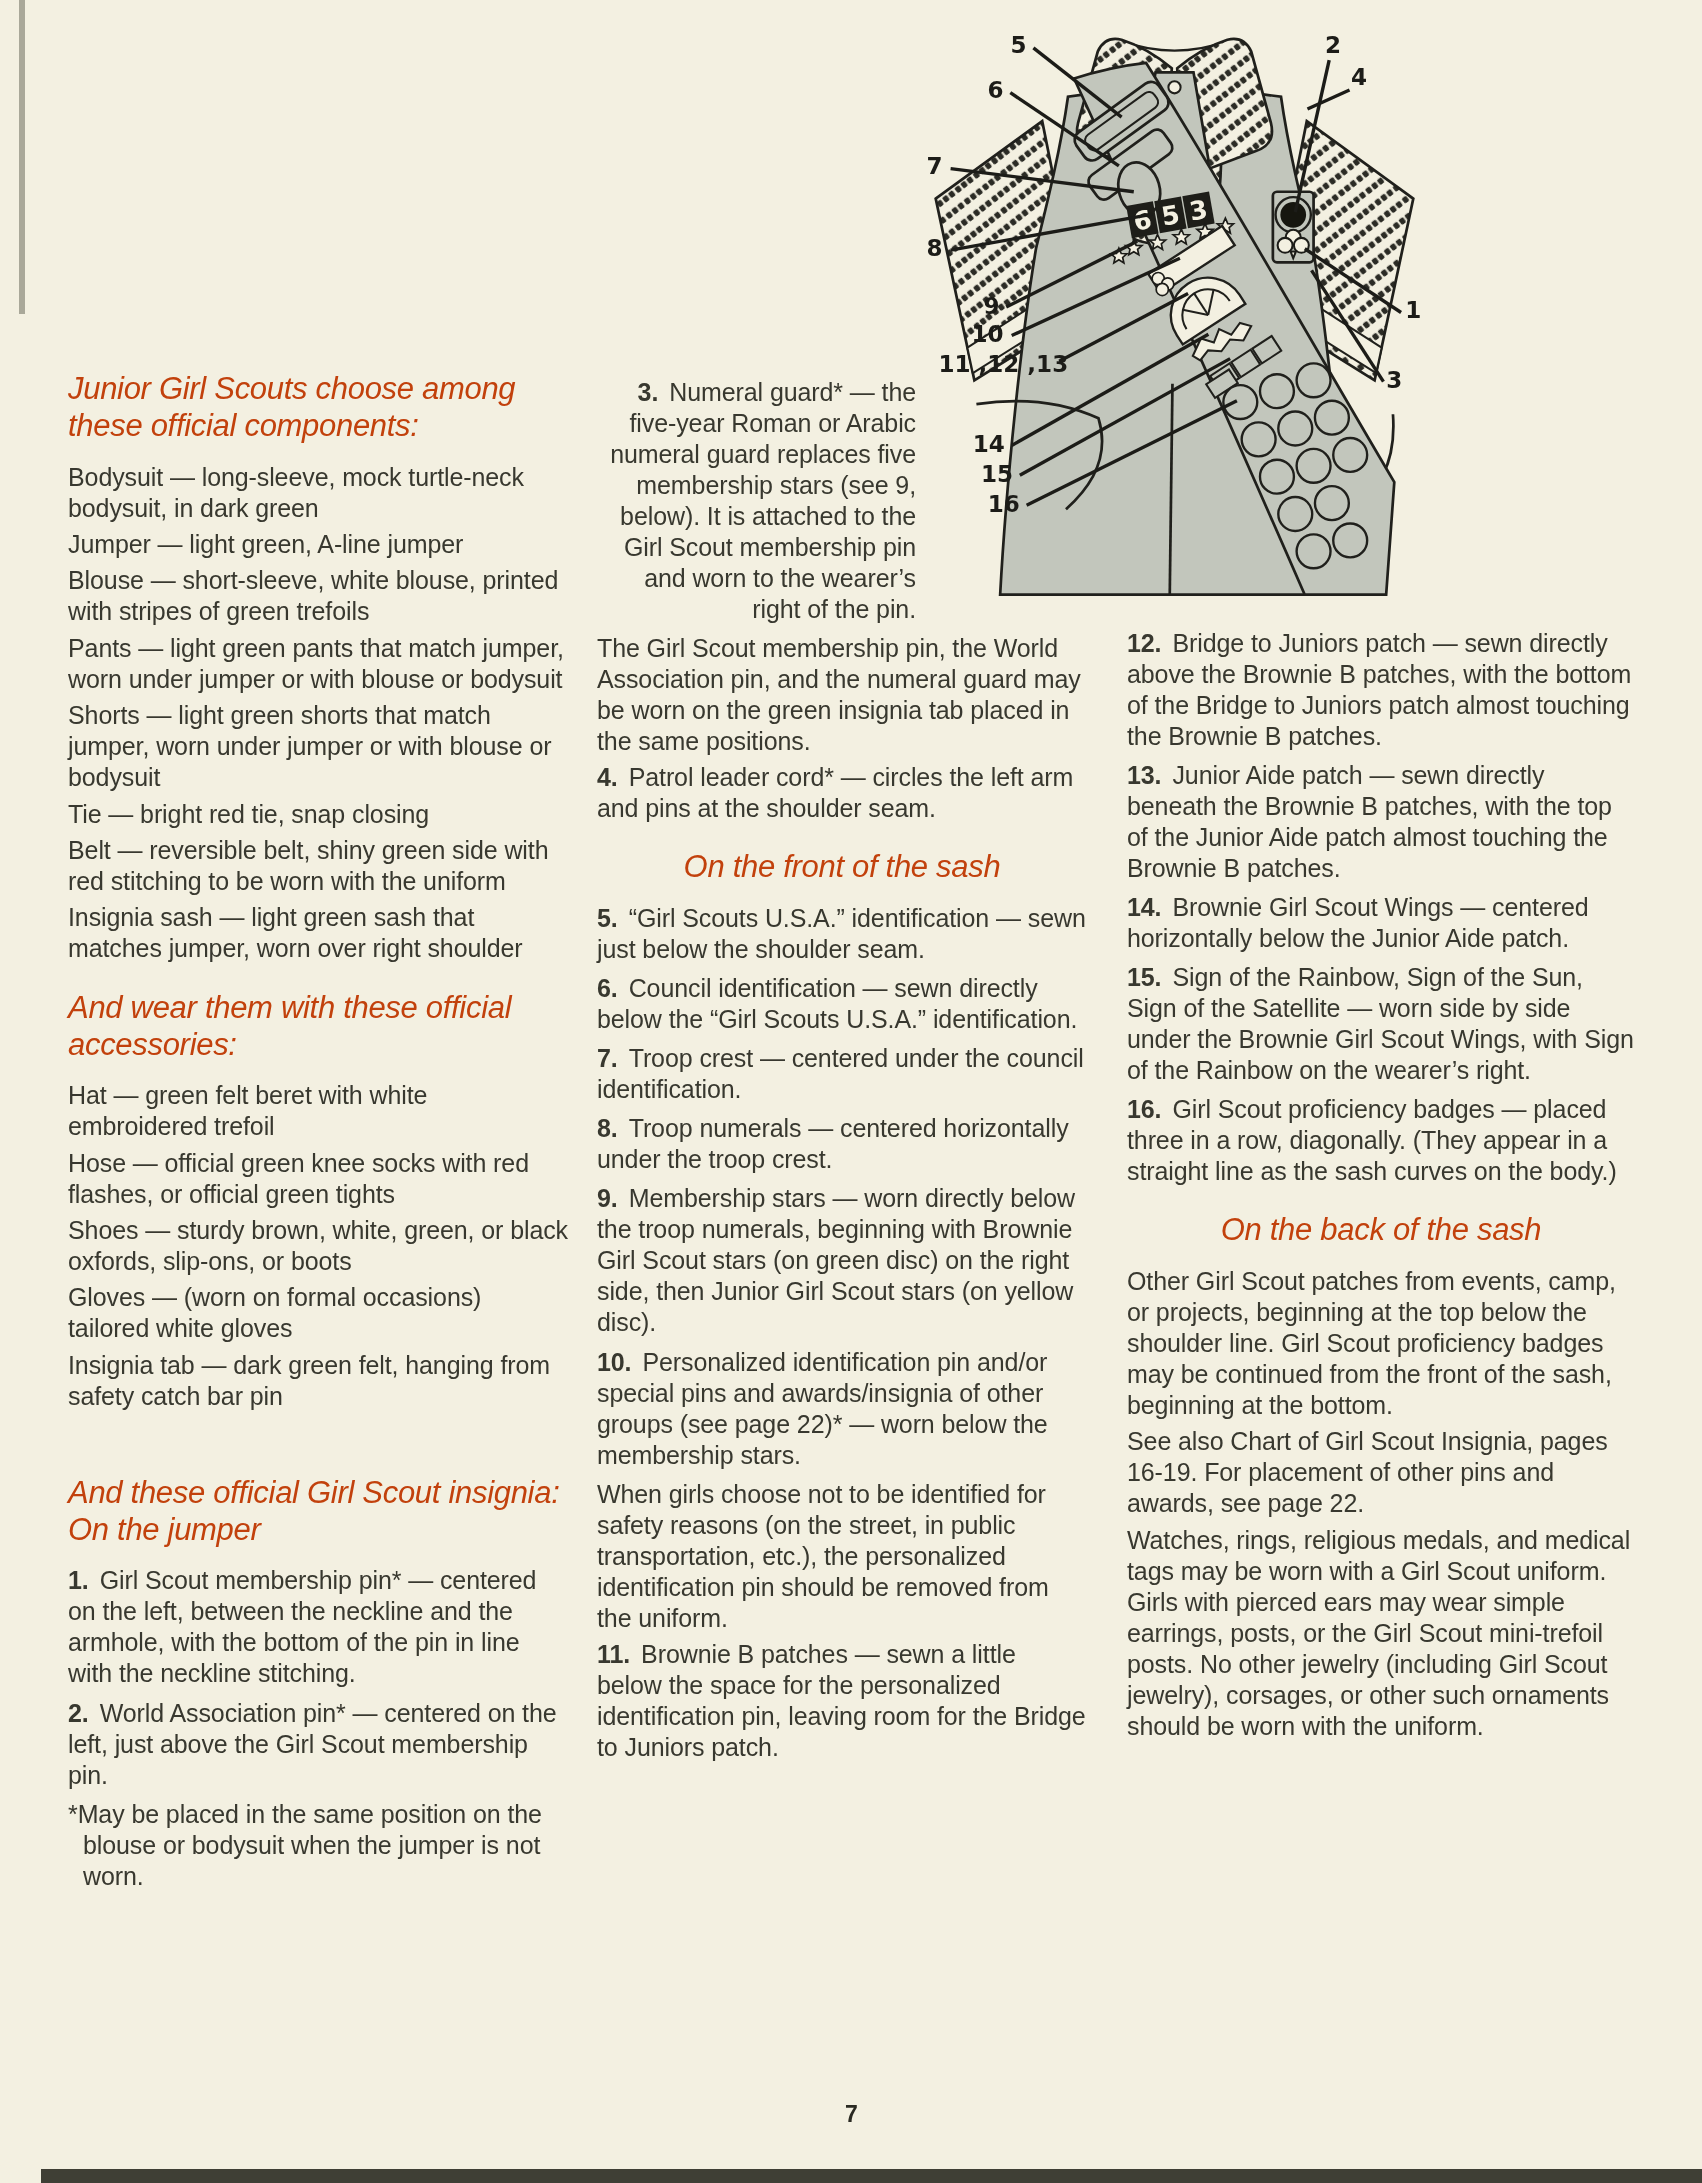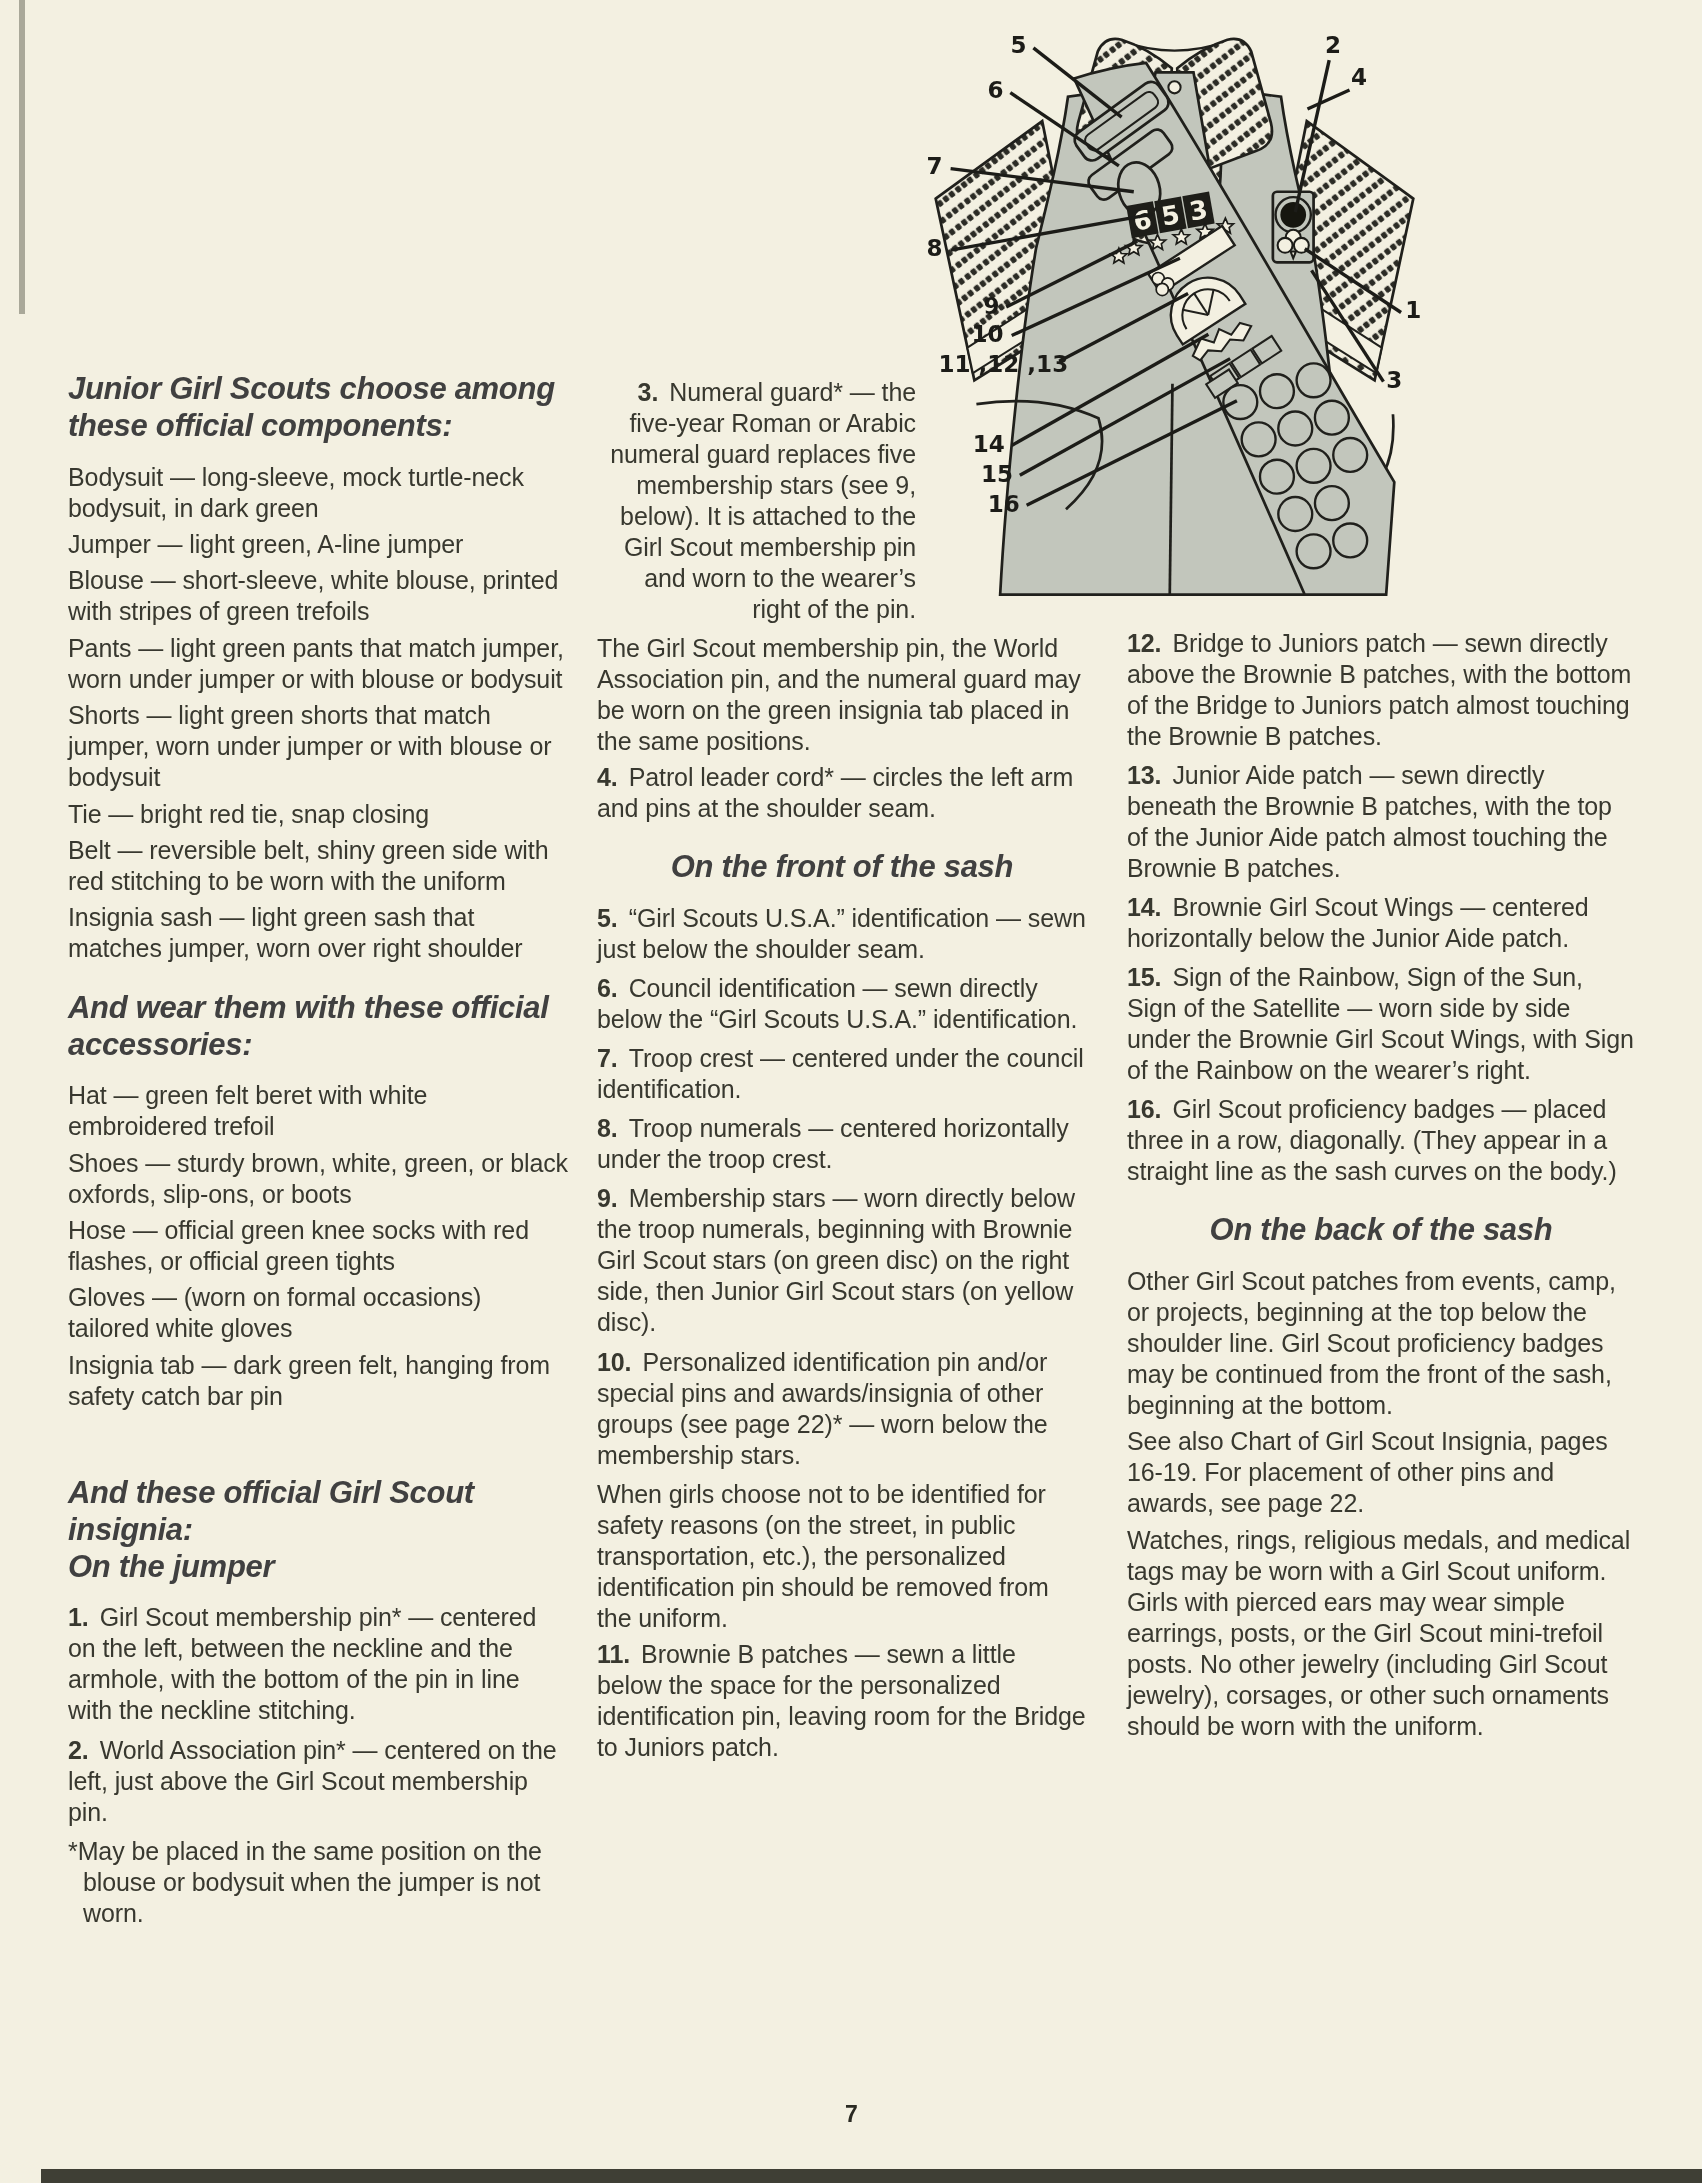--- a/index.html
+++ b/index.html
@@ -4,21 +4,21 @@
 <style>
   html,body{margin:0;padding:0;background:#e8e5d6;}
   .page{position:relative;width:1703px;height:2183px;background:#f3f0e1;
         font-family:"Liberation Sans",sans-serif;color:#38382f;overflow:hidden;}
   .col{position:absolute;}
   #col-left{left:68px;top:370px;width:501px;}
   #col-mid{left:597px;top:377px;width:490px;}
   #col-right{left:1127px;top:628px;width:508px;}
   .col p{margin:0 0 5.4px 0;font-size:25px;line-height:31px;letter-spacing:-0.1px;}
   .col p.item{margin-bottom:8.1px;}
-  .green-h{color:#404040;font-weight:bold;font-style:italic;font-size:31px;
+  .green-h{color:#c2410c;font-weight:normal;font-style:italic;font-size:31px;
            line-height:37px;letter-spacing:-0.3px;margin:0 0 17.6px 0;}
   .green-h.tight{margin-bottom:0;}
   .mt-sm{margin-top:24.4px;}
   .mt-md{margin-top:24px;text-align:center;}
   .mt-lg{margin-top:62px;}
   .num b{margin-right:11px;}
   .narrow{max-width:319px;text-align:right;}
   .fn{font-size:21px;line-height:26.5px;padding-left:15px;text-indent:-15px;margin-top:27px;}
   .pageno{position:absolute;left:0;right:0;top:2101px;text-align:center;
           font-weight:bold;font-size:23px;color:#2a2a22;}
@@ -199,22 +199,22 @@
     <p>Jumper — light green, A-line jumper</p>
     <p>Blouse — short-sleeve, white blouse, printed with stripes of green trefoils</p>
     <p>Pants — light green pants that match jumper, worn under jumper or with blouse or bodysuit</p>
     <p>Shorts — light green shorts that match jumper, worn under jumper or with blouse or bodysuit</p>
     <p>Tie — bright red tie, snap closing</p>
     <p>Belt — reversible belt, shiny green side with red stitching to be worn with the uniform</p>
     <p>Insignia sash — light green sash that matches jumper, worn over right shoulder</p>
 
     <h2 class="green-h mt-sm">And wear them with these official accessories:</h2>
     <p>Hat — green felt beret with white embroidered trefoil</p>
+    <p>Hose — official green knee socks with red flashes, or official green tights</p>
     <p>Shoes — sturdy brown, white, green, or black oxfords, slip-ons, or boots</p>
-    <p>Hose — official green knee socks with red flashes, or official green tights</p>
     <p>Gloves — (worn on formal occasions) tailored white gloves</p>
     <p>Insignia tab — dark green felt, hanging from safety catch bar pin</p>
 
     <h2 class="green-h tight mt-lg">And these official Girl Scout insignia:</h2>
     <h2 class="green-h">On the jumper</h2>
     <p class="num item">
       <b>1.</b><span>Girl Scout membership pin* — centered on the left, between the neckline and the armhole, with the bottom of the pin in line with the neckline stitching.</span></p>
     <p class="num item">
       <b>2.</b><span>World Association pin* — centered on the left, just above the Girl Scout membership pin.</span></p>
     <p class="fn">*May be placed in the same position on the blouse or bodysuit when the jumper is not worn.</p>

